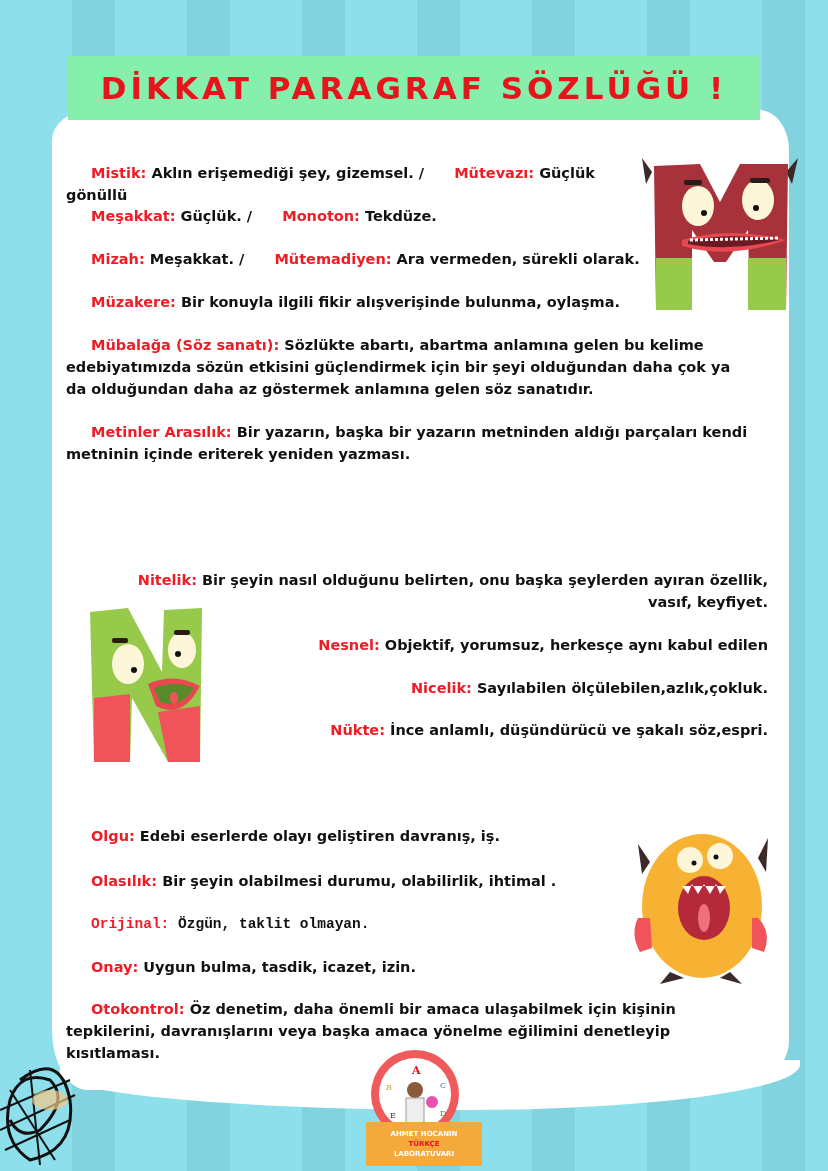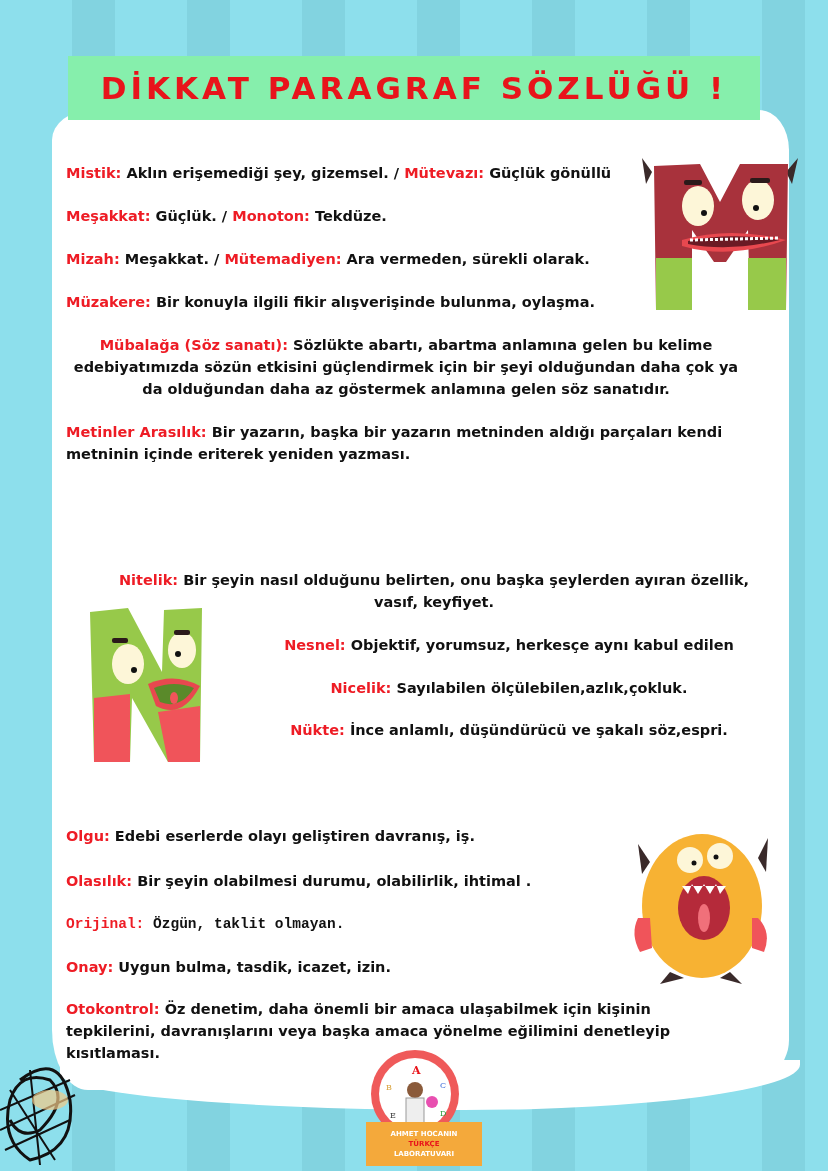--- a/index.html
+++ b/index.html
@@ -23,22 +23,22 @@
     display:flex; align-items:center; justify-content:center;
   }
   .title-text {
     font-family:"DejaVu Sans", sans-serif; font-weight:bold; font-size:31px;
     letter-spacing:4px; color:#e8141b;
   }
   .entry {
     position:absolute; font-family:"DejaVu Sans", sans-serif; font-weight:bold;
     font-size:14.5px; line-height:22px; color:#111;
   }
-  .term { color:#ee1c25; }
-  .right { text-align:center; }
+  .term { color:#ee1c25;margin-left:25px; }
+  .right { text-align:right; }
   .monster { position:absolute; }
   .scribble { position:absolute; left:0; top:1040px; }
   .logo { position:absolute; left:362px; top:1046px; width:106px; height:122px; }
   .logo-label {
     position:absolute; left:4px; top:76px; width:116px; height:44px; background:#f4a93b;
     display:flex; flex-direction:column; align-items:center; justify-content:center;
     font-family:"DejaVu Sans", sans-serif; font-weight:bold; font-size:7px; line-height:10px; color:#fff;
   }
   .logo-label .mid { color:#e8141b; }
 </style>
@@ -57,21 +57,21 @@
 </div>
 <div class="entry" style="left:66px; top:205px; width:560px;">
   <span class="term">Meşakkat:</span><span> Güçlük. / </span><span class="term">Monoton:</span><span> Tekdüze.</span>
 </div>
 <div class="entry" style="left:66px; top:248px; width:580px;">
   <span class="term">Mizah:</span><span> Meşakkat. / </span><span class="term">Mütemadiyen:</span><span> Ara vermeden, sürekli olarak.</span>
 </div>
 <div class="entry" style="left:66px; top:291px; width:580px;">
   <span class="term">Müzakere:</span><span> Bir konuyla ilgili fikir alışverişinde bulunma, oylaşma.</span>
 </div>
-<div class="entry" style="left:66px; top:334px; width:680px;text-align:center;">
+<div class="entry" style="left:66px; top:334px; width:680px;">
   <span class="term">Mübalağa (Söz sanatı):</span><span> Sözlükte abartı, abartma anlamına gelen bu kelime edebiyatımızda sözün etkisini güçlendirmek için bir şeyi olduğundan daha çok ya da olduğundan daha az göstermek anlamına gelen söz sanatıdır.</span>
 </div>
 <div class="entry" style="left:66px; top:421px; width:700px;">
   <span class="term">Metinler Arasılık:</span><span> Bir yazarın, başka bir yazarın metninden aldığı parçaları kendi metninin içinde eriterek yeniden yazması.</span>
 </div>
 
 <svg class="monster" style="left:640px; top:150px;" width="160" height="170" viewBox="0 0 160 170">
   <path d="M12 22 L2 8 L6 34 Z" fill="#3a2a2a"></path>
   <path d="M146 22 L158 8 L152 34 Z" fill="#3a2a2a"></path>
   <path d="M14 16 L60 14 L80 52 L100 14 L148 14 L146 160 L110 160 L108 80 L86 112 L74 112 L52 80 L52 160 L16 160 Z" fill="#a8323c"></path>

